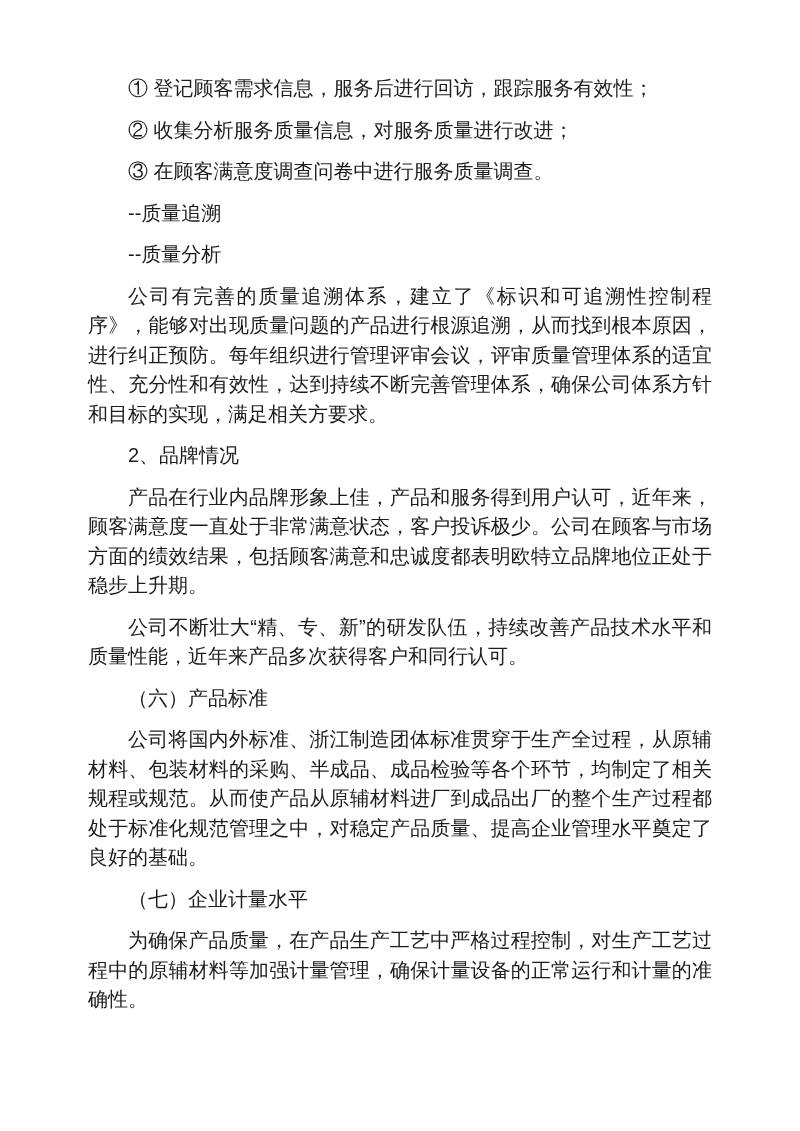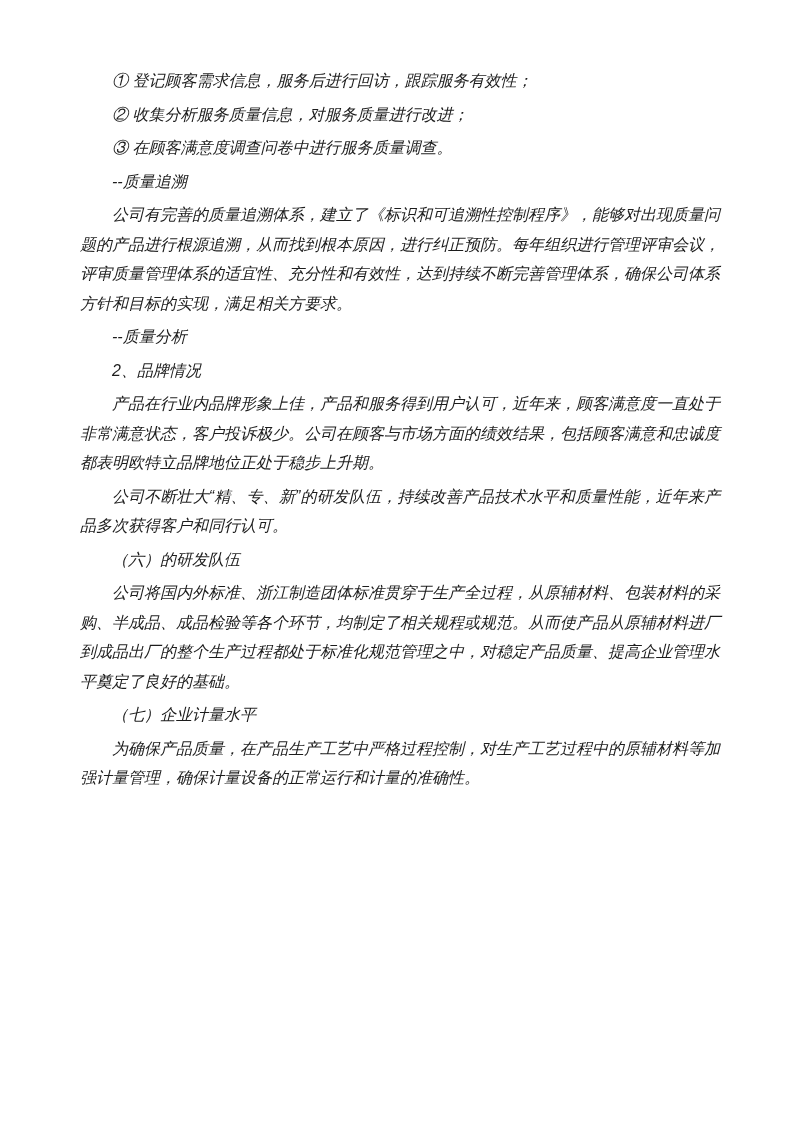--- a/index.html
+++ b/index.html
@@ -14,46 +14,45 @@
     font-family: "Liberation Sans", sans-serif;
   }
   .page {
     box-sizing: border-box;
     width: 800px;
     height: 1131px;
     background: #ffffff;
     padding: 62px 76px 0 76px;
   }
   .doc-body p {
-    margin: 4px;
+    margin: 12px;
     padding: 0;
-    font-size: 16px;
+    font-size: 20px;
     line-height: 29.5px;
     color: #1c1c1c;
     text-align: justify;
     text-justify: inter-ideograph;
     text-indent: 2em;
     letter-spacing: 0;
     word-break: break-all;
     font-weight: 500;
-    font-style: italic;
   }
 </style>
 </head>
 <body>
 
 <div class="page">
   <div class="doc-body">
     <p>① 登记顾客需求信息，服务后进行回访，跟踪服务有效性；</p>
     <p>② 收集分析服务质量信息，对服务质量进行改进；</p>
     <p>③ 在顾客满意度调查问卷中进行服务质量调查。</p>
     <p>--质量追溯</p>
+    <p>--质量分析</p>
     <p>公司有完善的质量追溯体系，建立了《标识和可追溯性控制程序》，能够对出现质量问题的产品进行根源追溯，从而找到根本原因，进行纠正预防。每年组织进行管理评审会议，评审质量管理体系的适宜性、充分性和有效性，达到持续不断完善管理体系，确保公司体系方针和目标的实现，满足相关方要求。</p>
-    <p>--质量分析</p>
     <p>2、品牌情况</p>
     <p>产品在行业内品牌形象上佳，产品和服务得到用户认可，近年来，顾客满意度一直处于非常满意状态，客户投诉极少。公司在顾客与市场方面的绩效结果，包括顾客满意和忠诚度都表明欧特立品牌地位正处于稳步上升期。</p>
     <p>公司不断壮大“精、专、新”的研发队伍，持续改善产品技术水平和质量性能，近年来产品多次获得客户和同行认可。</p>
-    <p>（六）的研发队伍</p>
+    <p>（六）产品标准</p>
     <p>公司将国内外标准、浙江制造团体标准贯穿于生产全过程，从原辅材料、包装材料的采购、半成品、成品检验等各个环节，均制定了相关规程或规范。从而使产品从原辅材料进厂到成品出厂的整个生产过程都处于标准化规范管理之中，对稳定产品质量、提高企业管理水平奠定了良好的基础。</p>
     <p>（七）企业计量水平</p>
     <p>为确保产品质量，在产品生产工艺中严格过程控制，对生产工艺过程中的原辅材料等加强计量管理，确保计量设备的正常运行和计量的准确性。</p>
   </div>
 </div>
 
 </body></html>

